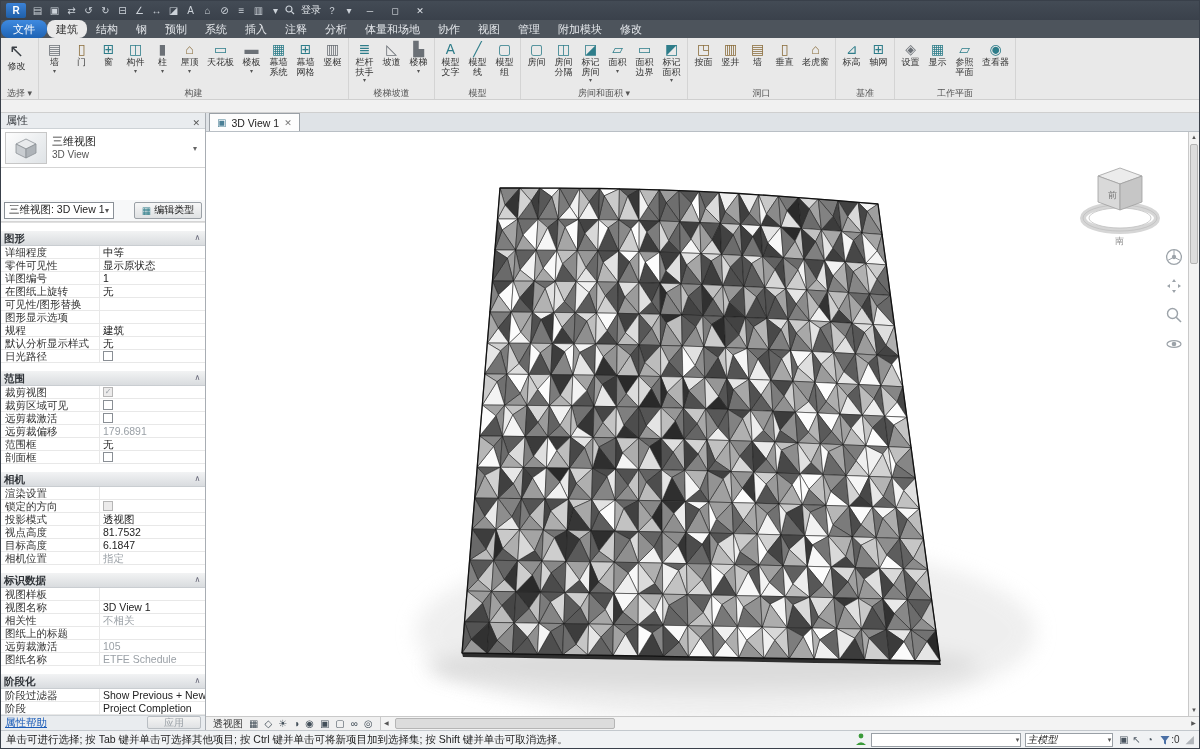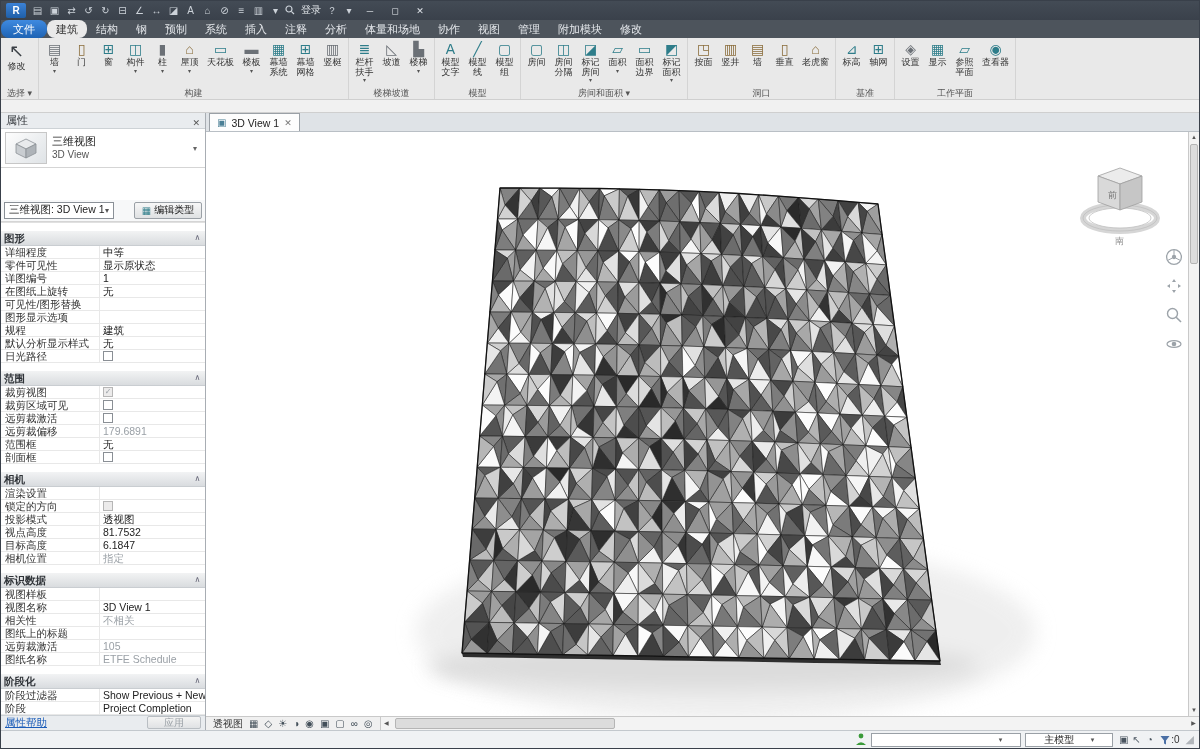--- a/index.html
+++ b/index.html
@@ -90,21 +90,21 @@
   .vc-scale{font-size:10px;color:#333;}
   .vc-ic{font-size:10px;color:#44505a;line-height:13px;}
   #hscroll{flex:1;position:relative;height:100%;background:#f3f3f3;border-left:1px solid #c9c9c9;}
   .hs-arrow{position:absolute;top:0;bottom:0;width:11px;text-align:center;font-size:6px;color:#555;line-height:13px;}
   .hs-thumb{position:absolute;left:14px;top:1px;bottom:1px;width:220px;background:#dcdcdc;border:1px solid #b5b5b5;border-radius:2px;}
 
   
   #statusbar{position:absolute;left:0;right:0;bottom:0;height:18px;background:#f0f2f4;border-top:1px solid #c3c8cd;display:flex;align-items:center;padding:0 5px;gap:8px;}
   .sb-msg{font-size:10.5px;color:#222;white-space:nowrap;overflow:hidden;}
   .sb-right{margin-left:auto;display:flex;align-items:center;gap:4px;}
-  .sb-combo{height:14px;background:#fff;border:1px solid #9aa0a6;display:flex;align-items:center;padding:0 18px;font-size:10px;color:#222;}
+  .sb-combo{height:14px;background:#fff;border:1px solid #9aa0a6;display:flex;align-items:center;padding:0 1px;font-size:10px;color:#222;font-style:italic;}
   .sb-combo .dd{margin-left:auto;color:#555;font-size:7px;}
   .sb-ws{width:150px;}
   .sb-mm{width:88px;}
   .sb-ic{font-size:10px;color:#4a5560;min-width:13px;text-align:center;}
   .sb-filter{display:flex;align-items:center;gap:1px;font-size:10px;color:#333;}
   .sb-grip{color:#b0b5ba;font-size:11px;padding-left:2px;}
 </style>
 </head>
 <body>
 
@@ -1791,20 +1791,21 @@
         <div id="hscroll">
           <span class="hs-arrow" style="left:0">◀</span>
           <div class="hs-thumb"></div>
           <span class="hs-arrow" style="right:0">▶</span>
         </div>
       </div>
     </section>
   </div>
 
   <footer id="statusbar">
+    <span class="sb-msg">单击可进行选择; 按 Tab 键并单击可选择其他项目; 按 Ctrl 键并单击可将新项目加到选择集; 按 Shift 键并单击可取消选择。</span>
     <span class="sb-right">
       <svg width="12" height="13" viewBox="0 0 12 13">
         <circle cx="6" cy="3" r="2.4" fill="#3a9a3a"></circle>
         <path d="M1 12 Q6 6.5 11 12 Z" fill="#3a9a3a"></path>
       </svg>
       <span class="sb-combo sb-ws">
         <span></span>
         <span class="dd">▾</span>
       </span>
       <span class="sb-combo sb-mm">

